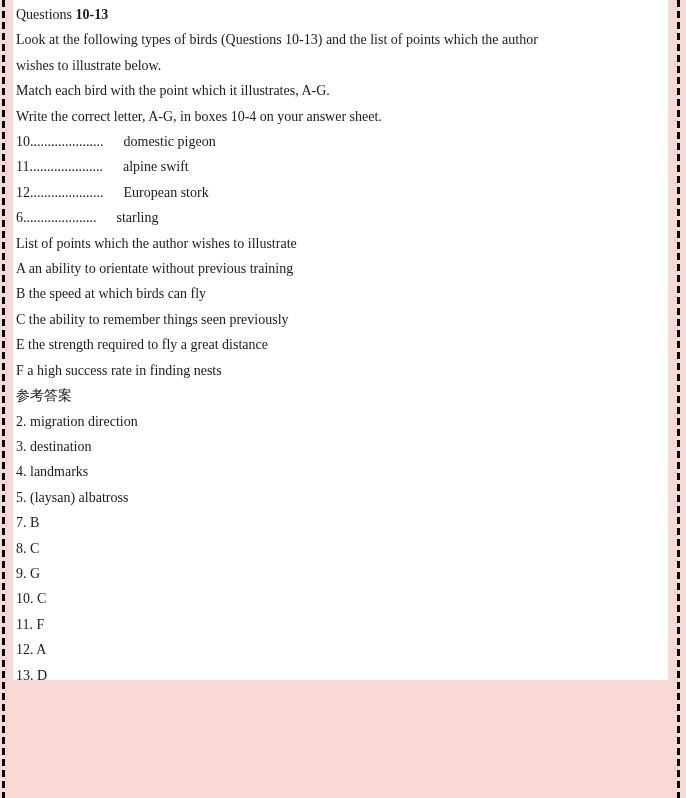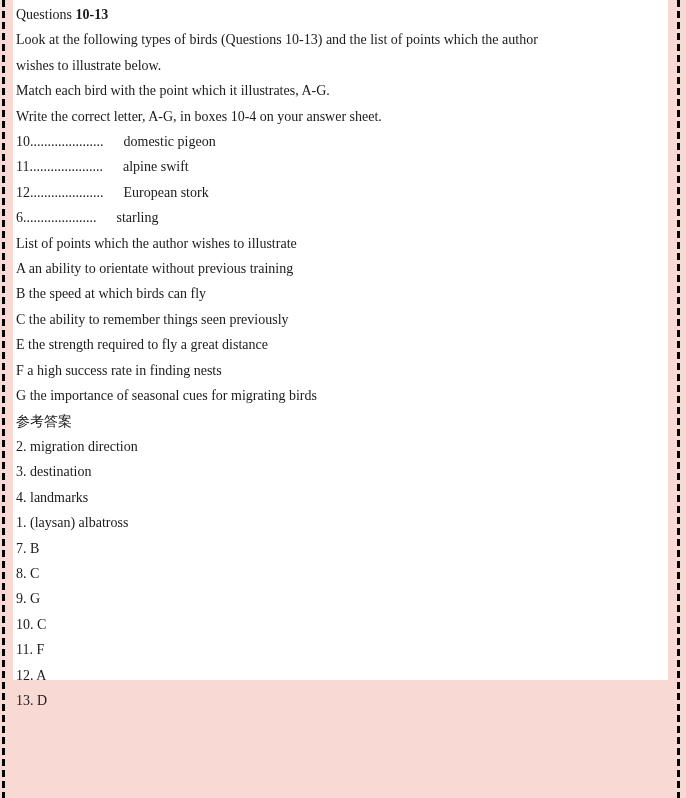--- a/index.html
+++ b/index.html
@@ -69,28 +69,27 @@
   <p class="line"><span>12</span><span>.....................</span><span class="q-bird">European stork</span></p>
   <p class="line"><span>6</span><span>.....................</span><span class="q-bird">starling</span></p>
 
   <p class="line">List of points which the author wishes to illustrate</p>
 
   <p class="line"><span>A</span> <span>an ability to orientate without previous training</span></p>
   <p class="line"><span>B</span> <span>the speed at which birds can fly</span></p>
   <p class="line"><span>C</span> <span>the ability to remember things seen previously</span></p>
   <p class="line"><span>E</span> <span>the strength required to fly a great distance</span></p>
   <p class="line"><span>F</span> <span>a high success rate in finding nests</span></p>
-  <p class="line"><span>G</span> <span>the importance of seasonal cues for migrating birds</span></p>
 
   <p class="line cjk-heading">参考答案</p>
 
   <p class="line">2. migration direction</p>
   <p class="line">3. destination</p>
   <p class="line">4. landmarks</p>
-  <p class="line">1. (laysan) albatross</p>
+  <p class="line">5. (laysan) albatross</p>
   <p class="line">7. B</p>
   <p class="line">8. C</p>
   <p class="line">9. G</p>
   <p class="line">10. C</p>
   <p class="line">11. F</p>
   <p class="line">12. A</p>
   <p class="line">13. D</p>
 
 </div>
 

